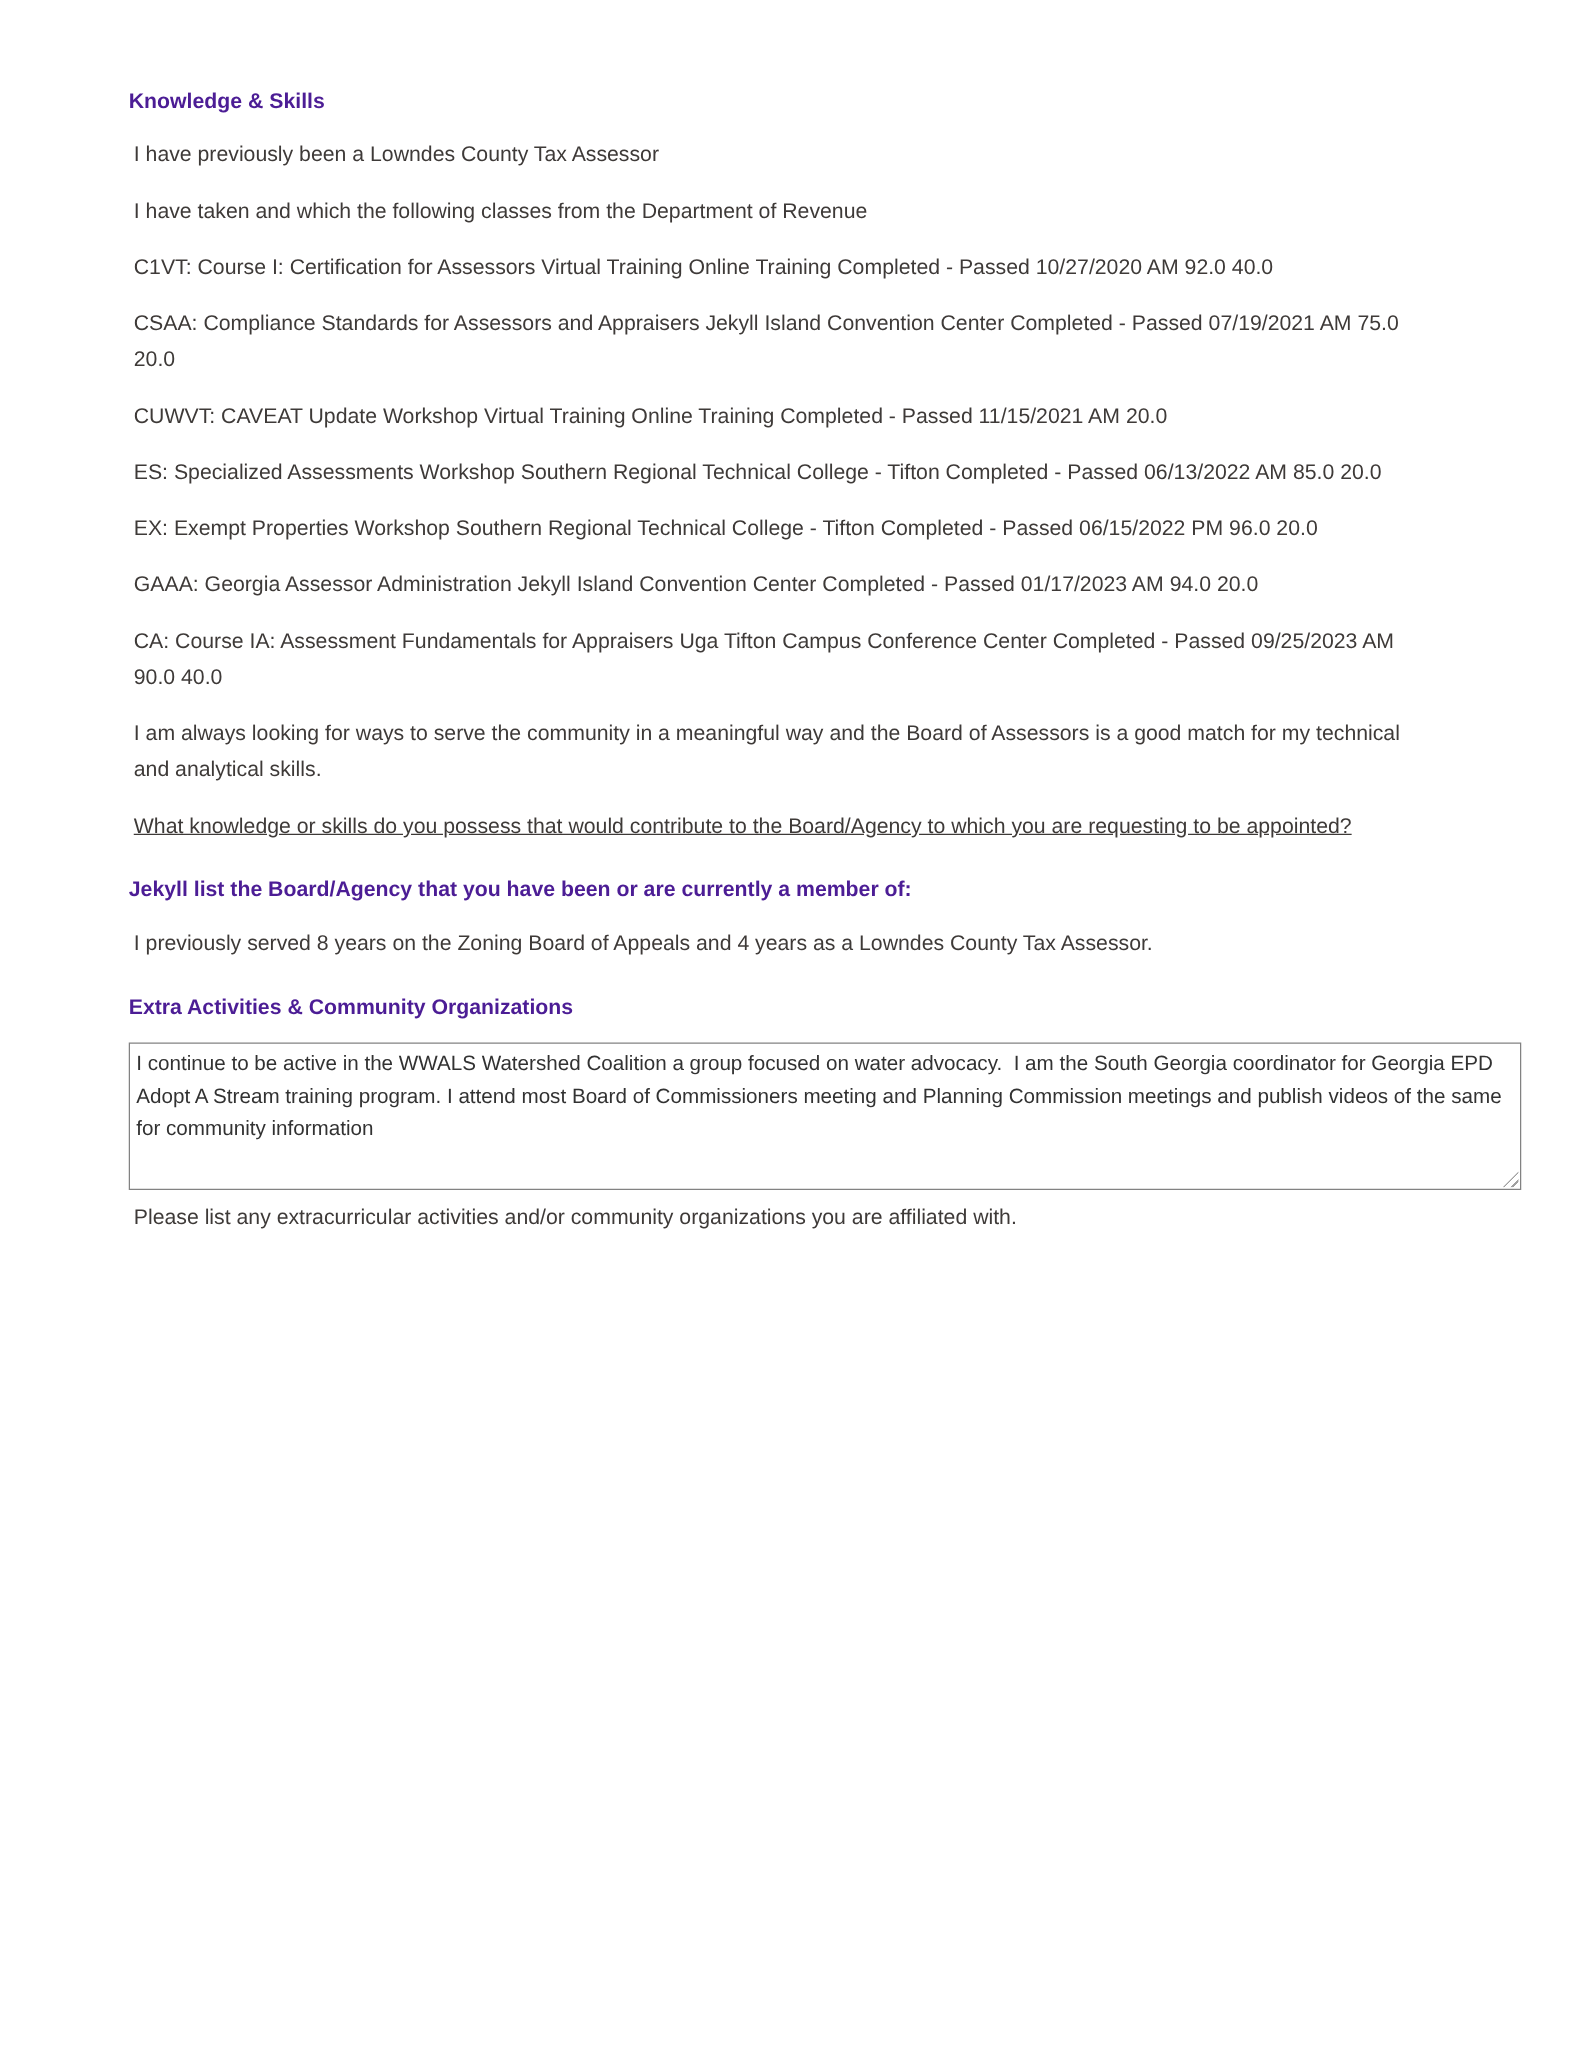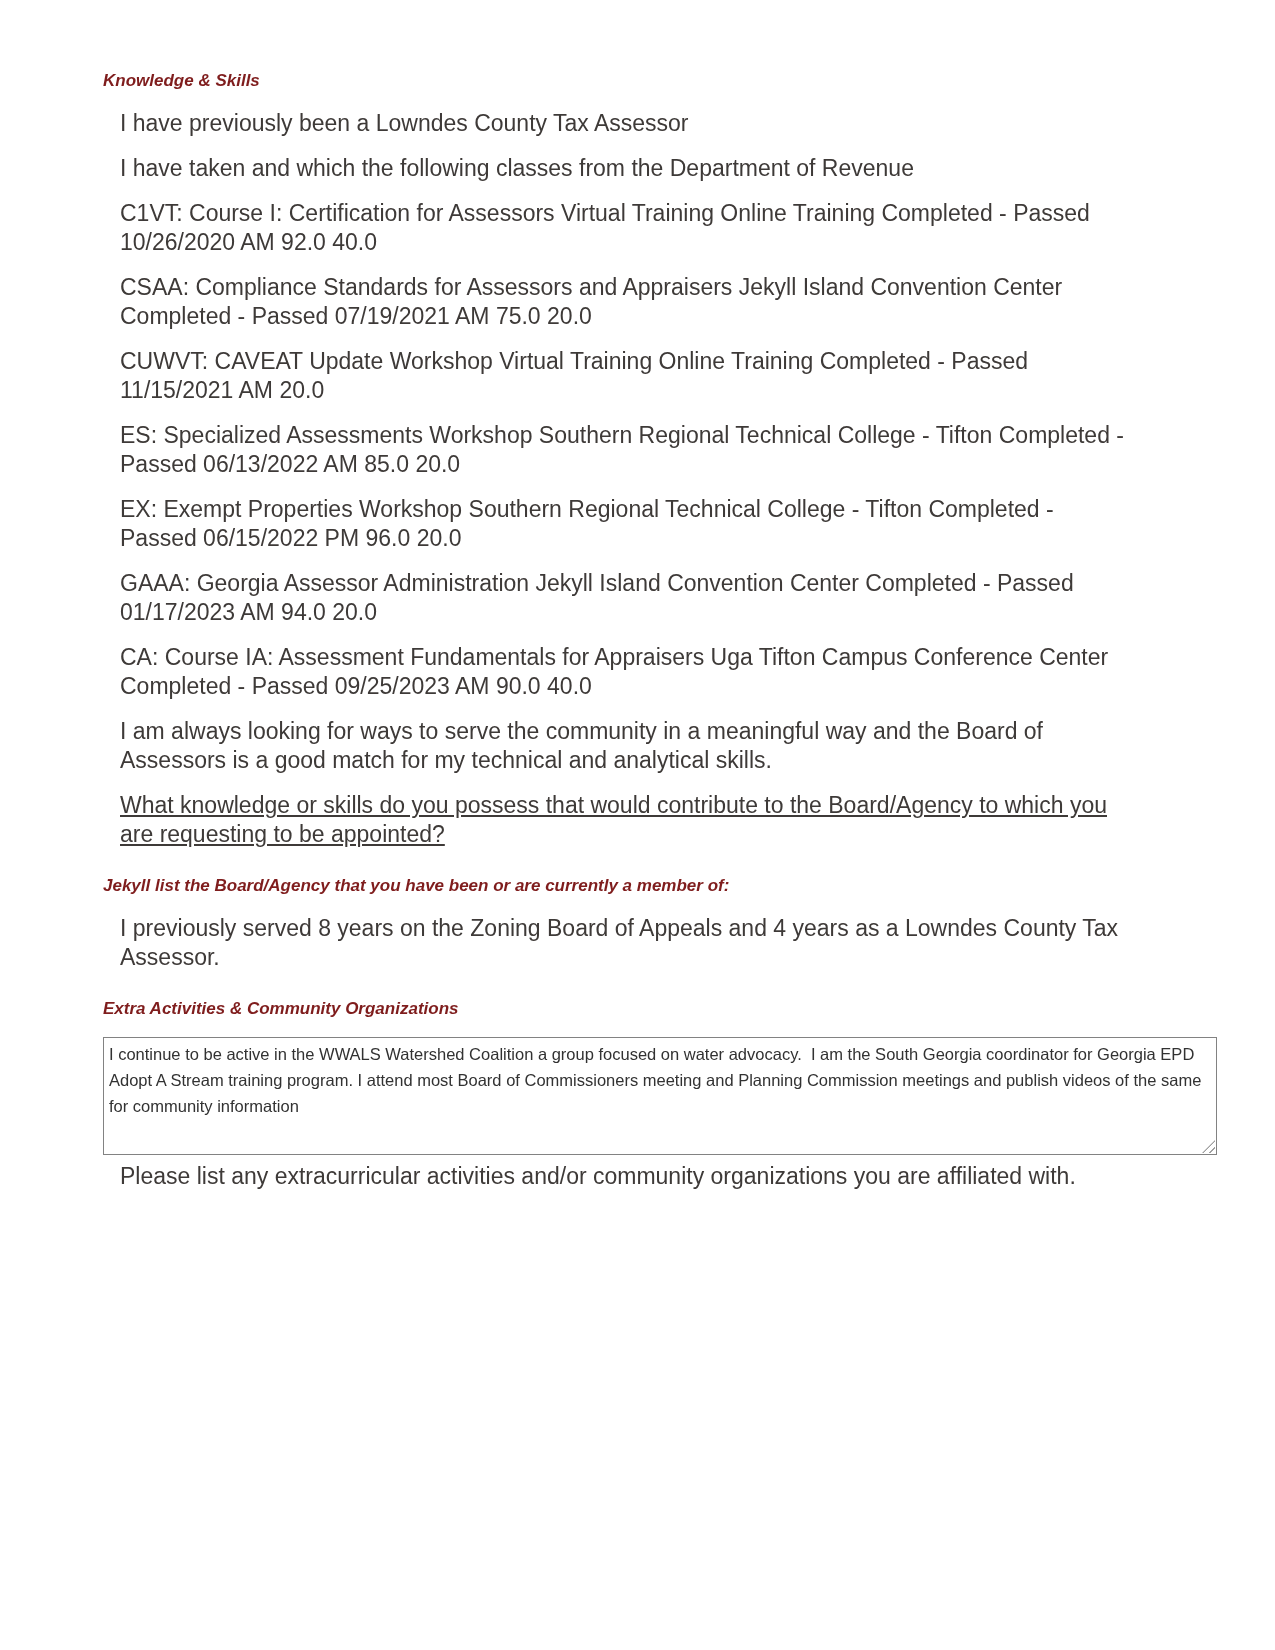--- a/index.html
+++ b/index.html
@@ -19,33 +19,32 @@
     height: 1650px;
     padding: 70px 58px 0 103px;
   }
   .content {
     width: 1114px;
   }
   h3.section-heading {
     font-size: 17px;
     line-height: 21px;
     font-weight: 700;
-    color: #7f1d1d;
+    color: #4c1d95;
     margin: 26px 0 18px 0;
     max-width: 1014px;
-    font-style: italic;
   }
   h3.section-heading.first {
     margin-top: 0;
   }
   p.body-text {
-    font-size: 23px;
+    font-size: 17px;
     line-height: 29px;
     color: #3e3a38;
-    margin: 16px 17px;
+    margin: 16px 4px;
     max-width: 1014px;
   }
   p.question-label {
     margin-top: 4px;
     text-decoration: underline;
   }
   p.textarea-label {
     margin-top: 7px;
   }
   .textarea-wrap {
@@ -86,21 +85,21 @@
 </head>
 <body>
 
 <div class="page">
   <div class="content">
 
     <h3 class="section-heading first">Knowledge &amp; Skills</h3>
 
     <p class="body-text">I have previously been a Lowndes County Tax Assessor</p>
     <p class="body-text">I have taken and which the following classes from the Department of Revenue</p>
-    <p class="body-text">C1VT: Course I: Certification for Assessors Virtual Training Online Training Completed - Passed 10/26/2020 AM 92.0 40.0</p>
+    <p class="body-text">C1VT: Course I: Certification for Assessors Virtual Training Online Training Completed - Passed 10/27/2020 AM 92.0 40.0</p>
     <p class="body-text">CSAA: Compliance Standards for Assessors and Appraisers Jekyll Island Convention Center Completed - Passed 07/19/2021 AM 75.0 20.0</p>
     <p class="body-text">CUWVT: CAVEAT Update Workshop Virtual Training Online Training Completed - Passed 11/15/2021 AM 20.0</p>
     <p class="body-text">ES: Specialized Assessments Workshop Southern Regional Technical College - Tifton Completed - Passed 06/13/2022 AM 85.0 20.0</p>
     <p class="body-text">EX: Exempt Properties Workshop Southern Regional Technical College - Tifton Completed - Passed 06/15/2022 PM 96.0 20.0</p>
     <p class="body-text">GAAA: Georgia Assessor Administration Jekyll Island Convention Center Completed - Passed 01/17/2023 AM 94.0 20.0</p>
     <p class="body-text">CA: Course IA: Assessment Fundamentals for Appraisers Uga Tifton Campus Conference Center Completed - Passed 09/25/2023 AM 90.0 40.0</p>
     <p class="body-text">I am always looking for ways to serve the community in a meaningful way and the Board of Assessors is a good match for my technical and analytical skills.</p>
 
     <p class="body-text question-label">What knowledge or skills do you possess that would contribute to the Board/Agency to which you are requesting to be appointed?</p>
 

